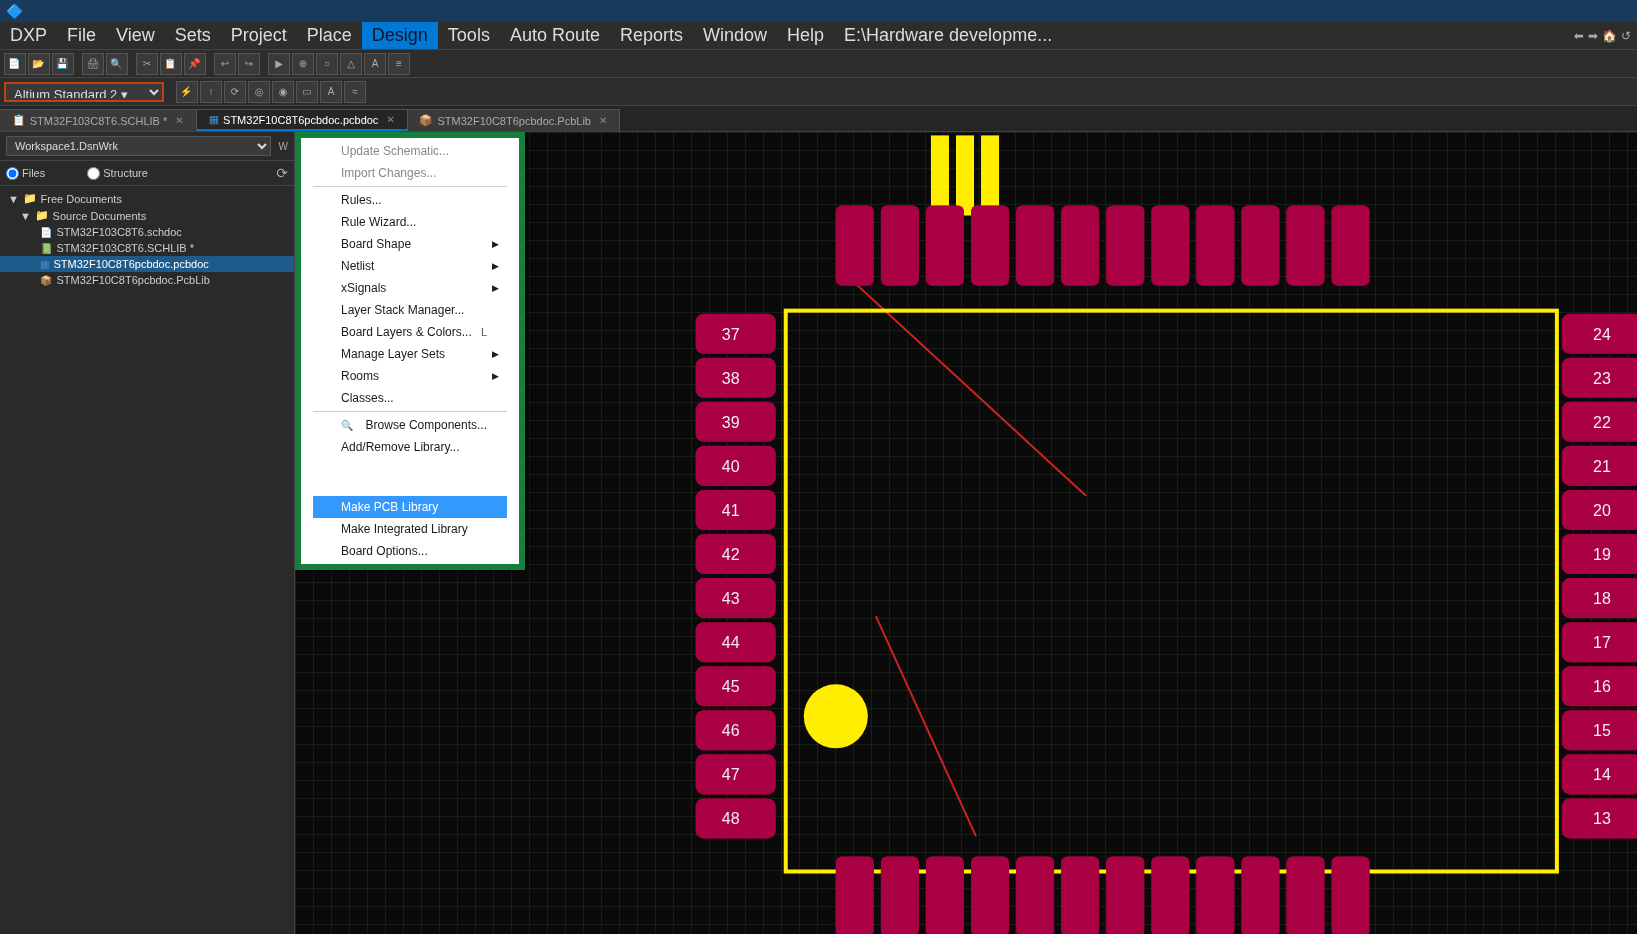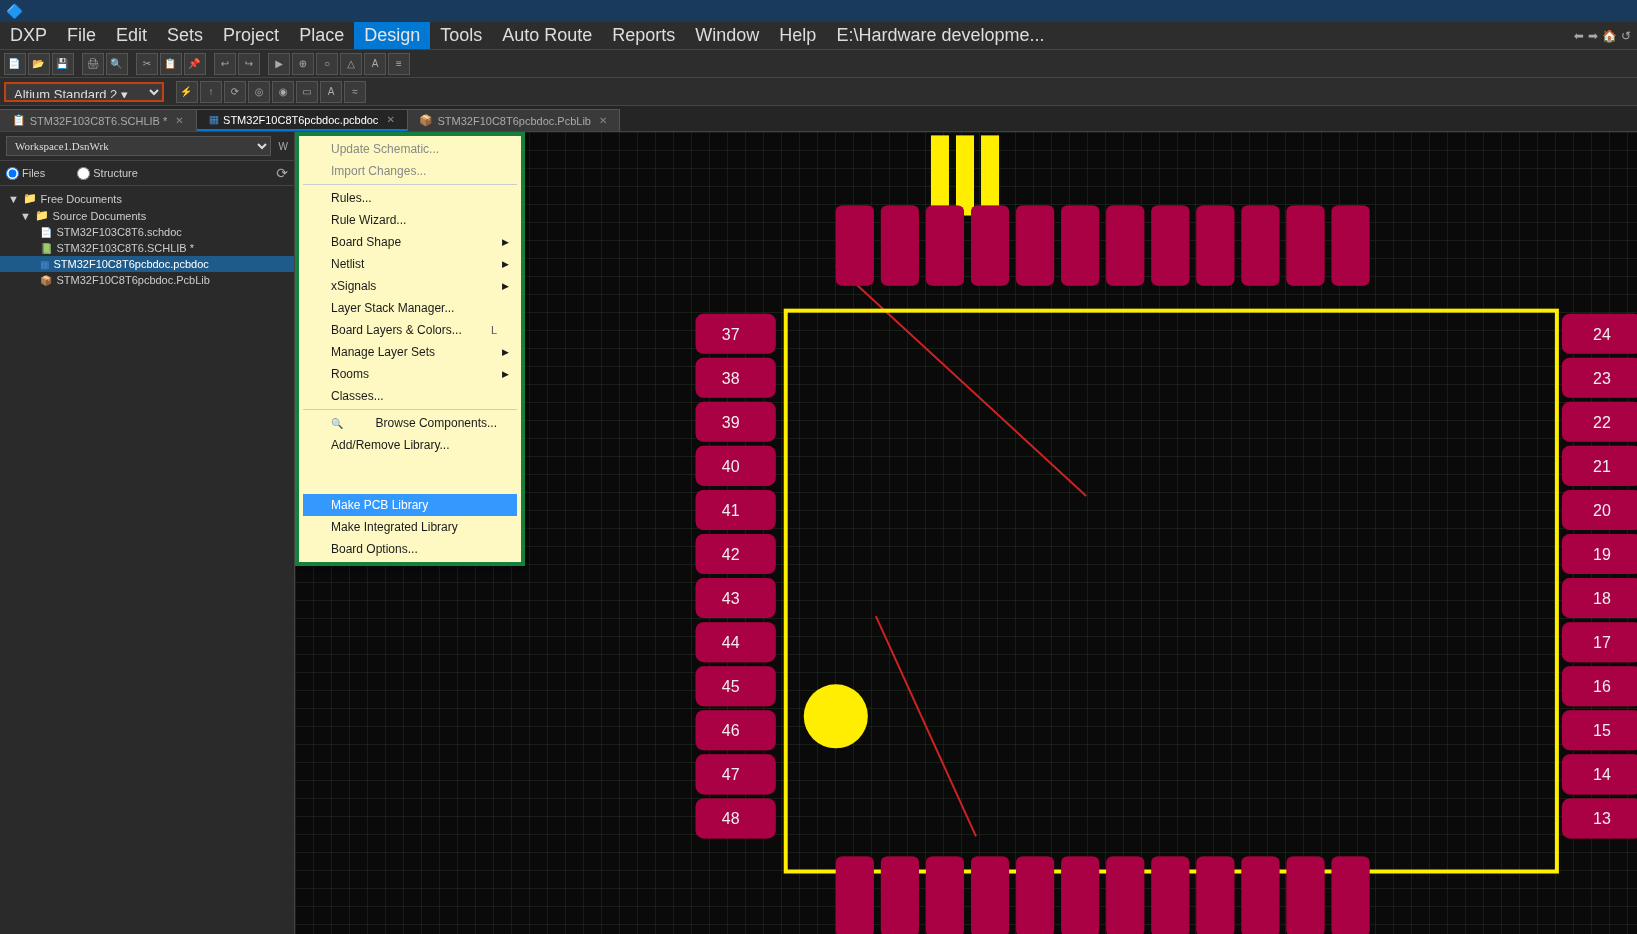--- a/index.html
+++ b/index.html
@@ -27,21 +27,21 @@
     }
     .menu-item {
       padding: 4px 10px;
       color: #ddd;
       cursor: pointer;
       font-size: 18px;
       height: 100%;
       display: flex;
       align-items: center;
     }
-    .menu-item.active { background: #0078d4; color: #e5e5e5; }
+    .menu-item.active { background: #0078d4; color: #0f172a; }
 
     
     #toolbar {
       background: #2d2d2d;
       height: 28px;
       display: flex;
       align-items: center;
       border-bottom: 1px solid #444;
       gap: 2px;
       padding: 0 4px;
@@ -121,23 +121,22 @@
       border-bottom: 1px solid #444;
       gap: 4px;
     }
     #workspace-selector select {
       flex: 1;
       background: #3a3a3a;
       color: #ddd;
       border: 1px solid #555;
       padding: 2px 4px;
       font-size: 11px;
-      font-family: Liberation Serif, serif;
-    }
-    #radio-bar { display: flex; padding: 4px 6px; background: #2a2a2a; border-bottom: 1px solid #444; align-items: center; }
+    }
+    #radio-bar { display: flex; gap: 10px; padding: 4px 6px; background: #2a2a2a; border-bottom: 1px solid #444; align-items: center; }
 
     
     #file-tree {
       flex: 1;
       overflow-y: auto;
       padding: 4px 0;
       background: #2a2a2a;
     }
     .tree-item {
       display: flex;
@@ -161,25 +160,25 @@
     
     .grid-bg {
       position: absolute;
       top: 0; left: 0; right: 0; bottom: 0;
       background-image: 
         linear-gradient(rgba(40,60,40,0.4) 1px, transparent 1px),
         linear-gradient(90deg, rgba(40,60,40,0.4) 1px, transparent 1px);
       background-size: 18px 18px;
     }
     .dropdown {
-      background: #fef9c3;
-      border: 4px solid #15803d;
+      background: #ffffff;
+      border: 6px solid #15803d;
       box-shadow: 2px 2px 6px rgba(0,0,0,0.5);
       min-width: 220px;
-      padding: 2px 4px;
+      padding: 2px 12px;
     }
     .dropdown-item {
       display: flex;
       align-items: center;
       padding: 4px 20px 4px 28px;
       color: #1a1a1a;
       cursor: pointer;
       font-size: 12px;
       position: relative;
       justify-content: space-between;
@@ -214,21 +213,21 @@
 </head>
 <body>
 
 <div id="title-bar">
   <span style="font-size:14px; color:#4af;">🔷</span>
 </div>
 
 <div id="menu-bar">
   <div class="menu-item">DXP</div>
   <div class="menu-item">File</div>
-  <div class="menu-item">Edit</div>
+  <div class="menu-item">View</div>
   <div class="menu-item">Sets</div>
   <div class="menu-item">Project</div>
   <div class="menu-item">Place</div>
   <div class="menu-item active">Design</div>
   <div class="menu-item">Tools</div>
   <div class="menu-item">Auto Route</div>
   <div class="menu-item">Reports</div>
   <div class="menu-item">Window</div>
   <div class="menu-item">Help</div>
   <div class="menu-item">E:\Hardware developme...</div>

